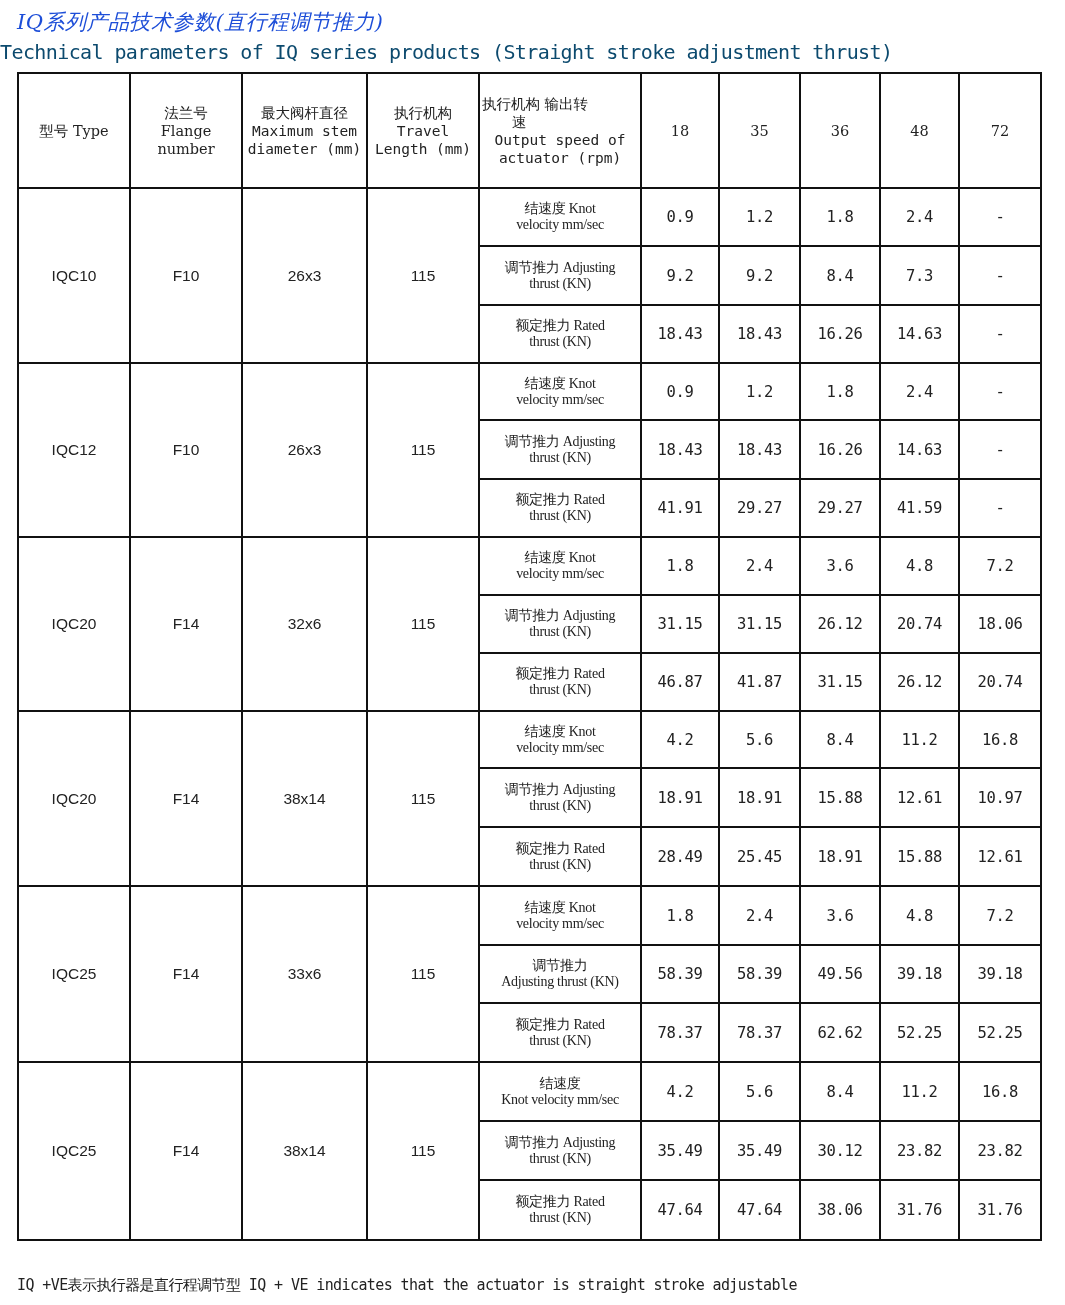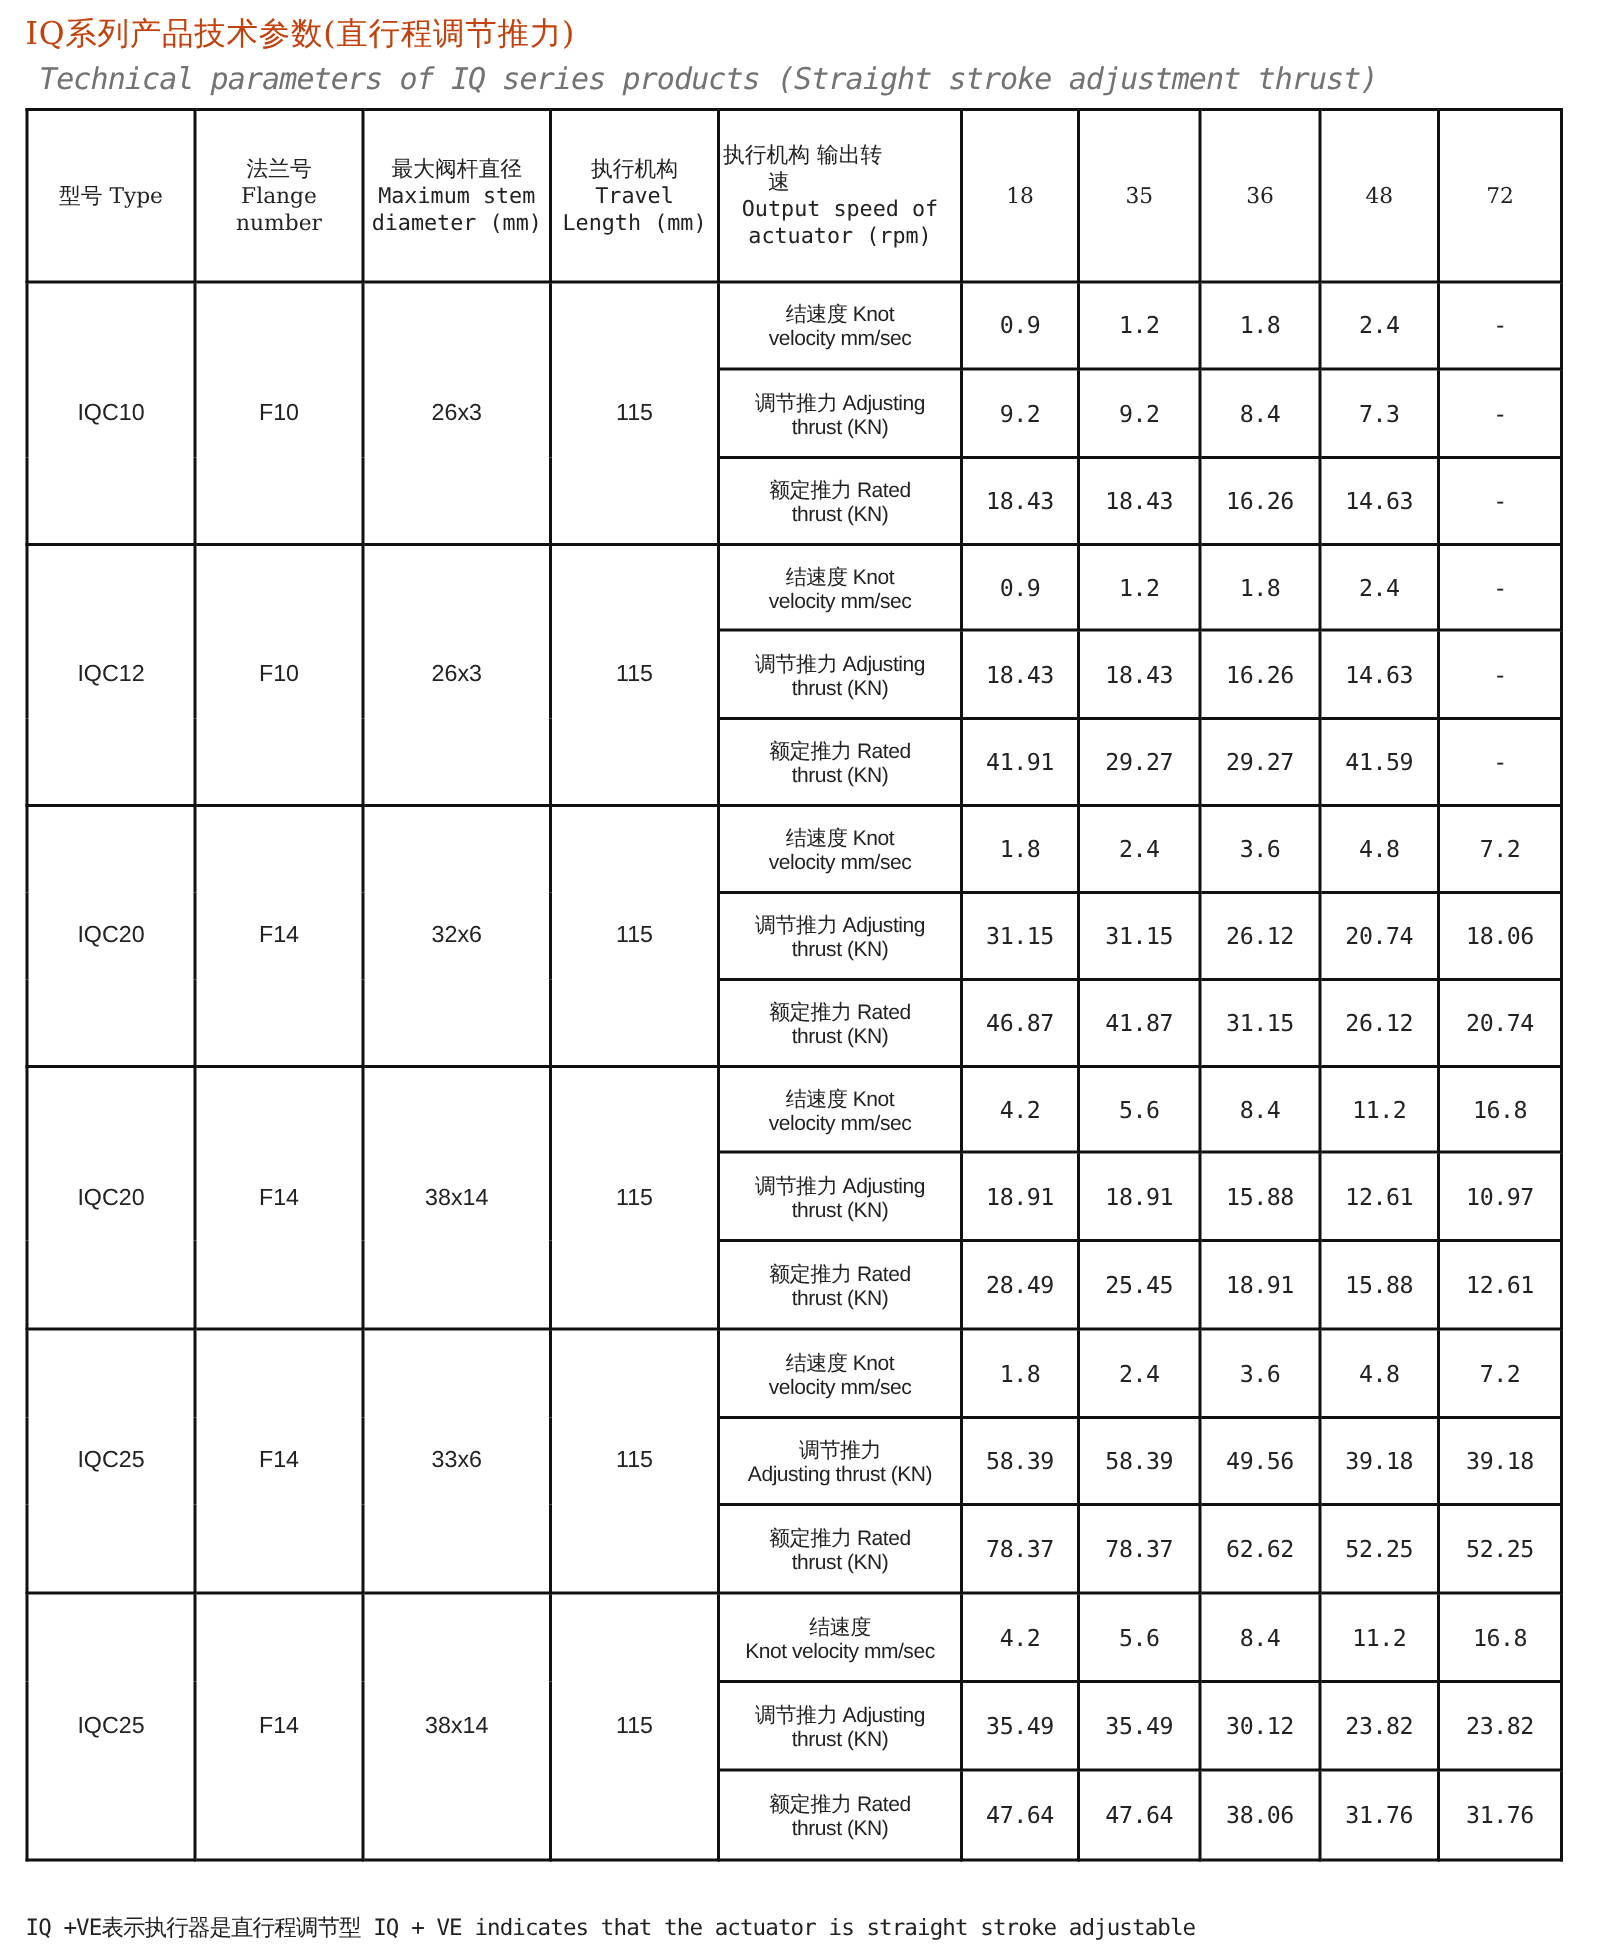--- a/index.html
+++ b/index.html
@@ -1,31 +1,31 @@
 <!DOCTYPE html>
 <html><head>
   <meta charset="utf-8">
   <style>
     html, body { margin: 0; padding: 0; background: #ffffff; }
     body { width: 1065px; height: 1305px; position: relative; overflow: hidden;
            font-family: "DejaVu Serif", "Liberation Serif", serif; color: #222; }
-    .title-cn { position: absolute; left: 17px; top: 8px; font-size: 21px; color: #c2410c;
-                font-family: "DejaVu Serif", serif; letter-spacing: 0.5px; white-space: nowrap; }
-    .title-en { position: absolute; left: 26px; top: 40px; font-size: 20px; color: #737373;
-                font-family: "DejaVu Sans Mono", "Liberation Mono", monospace; letter-spacing: -0.6px; white-space: nowrap; font-style: italic; }
+    .title-cn { position: absolute; left: 17px; top: 8px; font-size: 21px; color: #1d4ed8;
+                font-family: "DejaVu Serif", serif; letter-spacing: 0.5px; white-space: nowrap; font-style: italic; }
+    .title-en { position: absolute; left: 0; top: 40px; font-size: 20px; color: #0c4a6e;
+                font-family: "DejaVu Sans Mono", "Liberation Mono", monospace; letter-spacing: -0.6px; white-space: nowrap; }
     table.spec { position: absolute; left: 17px; top: 72px; border-collapse: collapse;
                  width: 1023px; table-layout: fixed; }
     table.spec td, table.spec th { border: 2px solid #111; text-align: center; vertical-align: middle;
                  padding: 0 2px; font-weight: normal; overflow: hidden; }
     table.spec th { height: 113px; font-size: 14.5px; line-height: 18px;
                  font-family: "DejaVu Serif", serif; }
     th .mono, td .mono { font-family: "DejaVu Sans Mono", "Liberation Mono", monospace; }
     td.model, td.flange, td.stem, td.travel { font-size: 15.5px; font-family: Liberation Sans, sans-serif; }
     td.param { font-size: 14px; line-height: 16px; height: 55px;
-               font-family: Liberation Sans, sans-serif; letter-spacing: -0.3px; }
+               font-family: Liberation Serif, serif; letter-spacing: -0.3px; }
     td.val { font-size: 15.5px; font-family: "DejaVu Sans Mono", "Liberation Mono", monospace; letter-spacing: -0.3px; }
     .footnote { position: absolute; left: 17px; top: 1276px; font-size: 15px; white-space: nowrap;
                 font-family: "DejaVu Sans Mono", "Liberation Mono", monospace; letter-spacing: -0.6px; color: #222; text-align: right; }
   </style>
 </head>
 <body>
 
 <div class="title-cn">IQ系列产品技术参数(直行程调节推力)</div>
 <div class="title-en">Technical parameters of IQ series products (Straight stroke adjustment thrust)</div>
 

